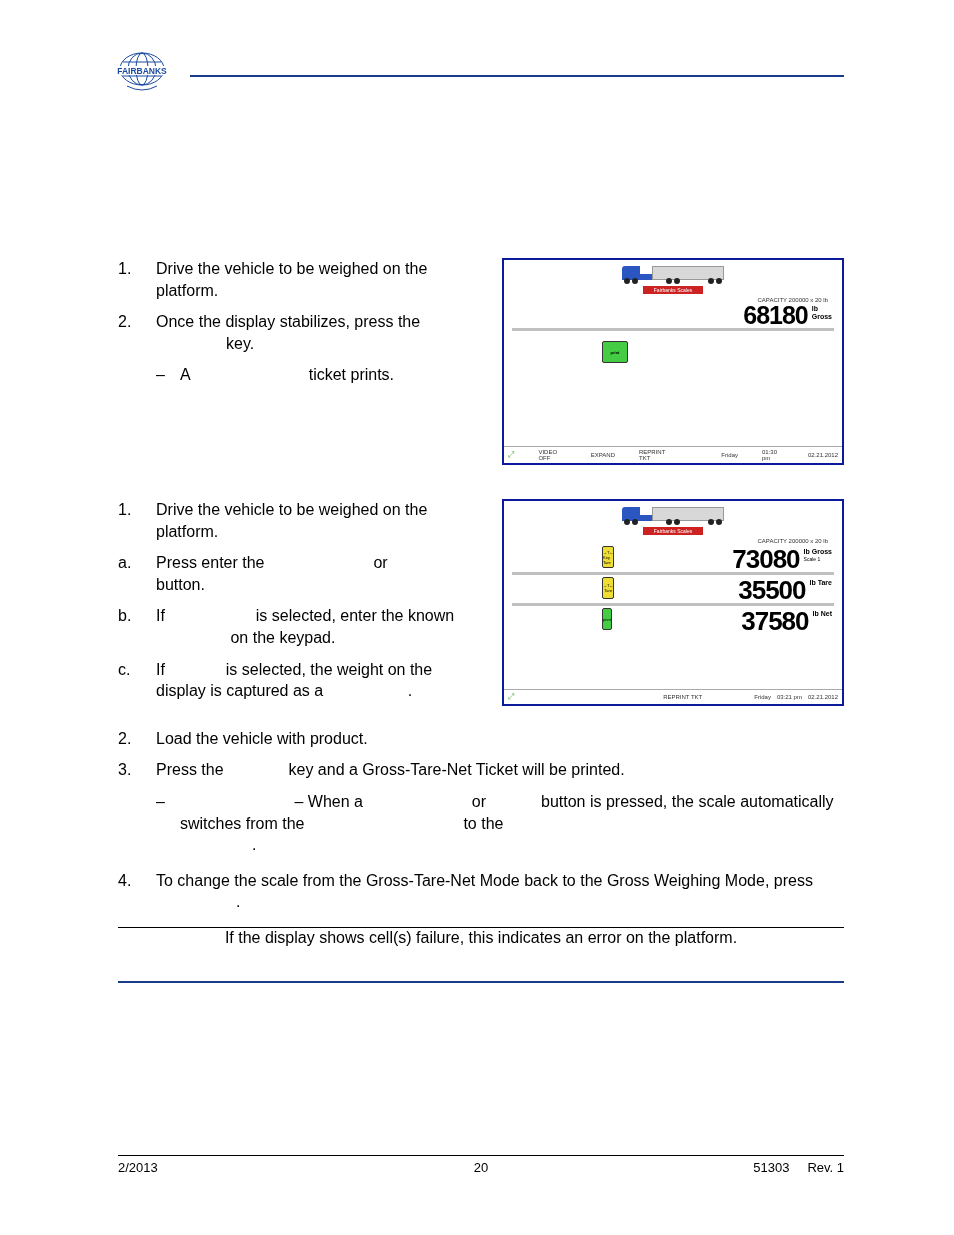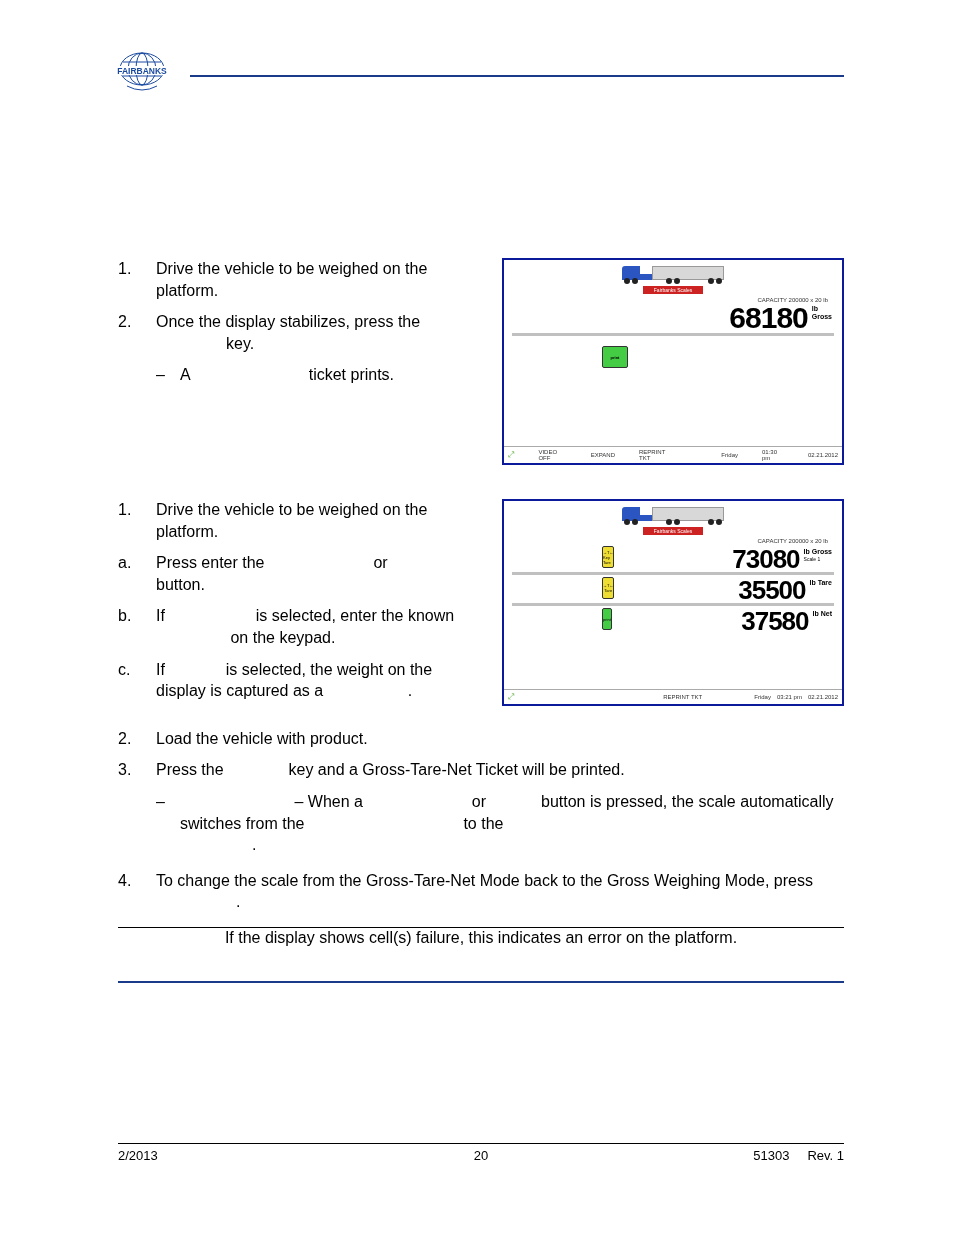--- a/index.html
+++ b/index.html
@@ -82,21 +82,21 @@
     display:flex; flex-direction:column; align-items:center; justify-content:center;
     font-size:4px;
   }
   .greenbtn { background:#4c4; }
   .yellowbtn { background:#ed3; }
   .reading-num {
     font-family: Arial, sans-serif; font-weight: 900;
     font-size: 26px; letter-spacing:-1px; line-height:1;
     display:flex; align-items:flex-start;
   }
-  .reading-num.big { font-size: 30px; }
+  .reading-num.big { font-size: 25px; }
   .unit { font-size:7px; font-weight:700; display:flex; flex-direction:column; margin-left:4px; margin-top:2px; line-height:1.2; }
   .unit .lbl { font-weight:700; }
   .unit .sub { font-weight:400; font-size:5px; }
   .reading-right { display:flex; align-items:flex-start; }
   .ss-footer {
     display:flex; align-items:center; font-size:6px; color:#333;
     border-top:1px solid #aaa;
     padding: 2px 4px;
     gap: 24px;
   }
@@ -104,21 +104,21 @@
   .ss2 .ss-footer { gap: 6px; }
   .ruled {
     border-top: 1px solid #000;
     border-bottom: 2px solid #1a3a8a;
     margin-top: 14px;
     padding: 1px 0 20px 0;
   }
   .note-centered { text-align:center; margin-bottom: 14px; }
   .note-body { line-height:1.35; }
   .footer {
-    position:absolute; left:118px; right:110px; bottom:72px;
+    position:absolute; left:118px; right:110px; bottom:60px;
     border-top:1px solid #000; padding-top:4px;
     display:flex; justify-content:space-between; font-size:13px;
   }
   .footer .mid { position:absolute; left:0; right:0; text-align:center; }
   .footer .right span { margin-left:18px; }
   .corner-icon { font-size:8px; color:#5a3; }
 </style>
 </head>
 <body>
 

